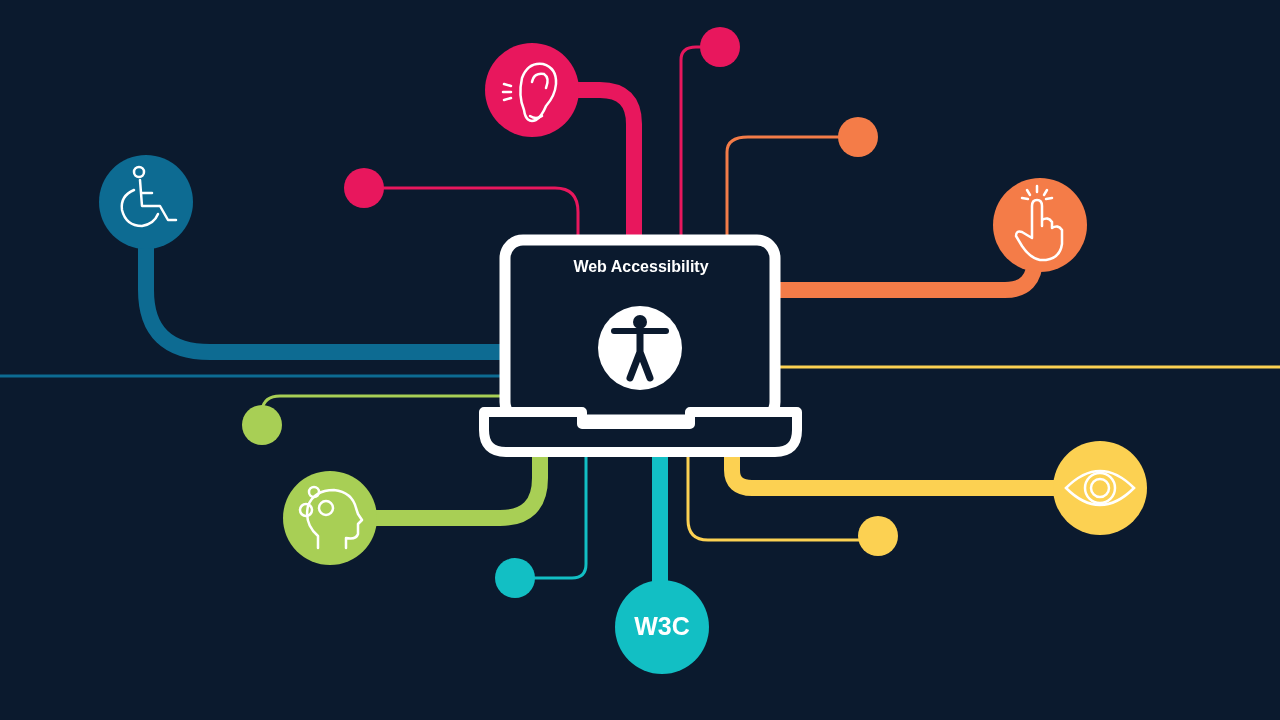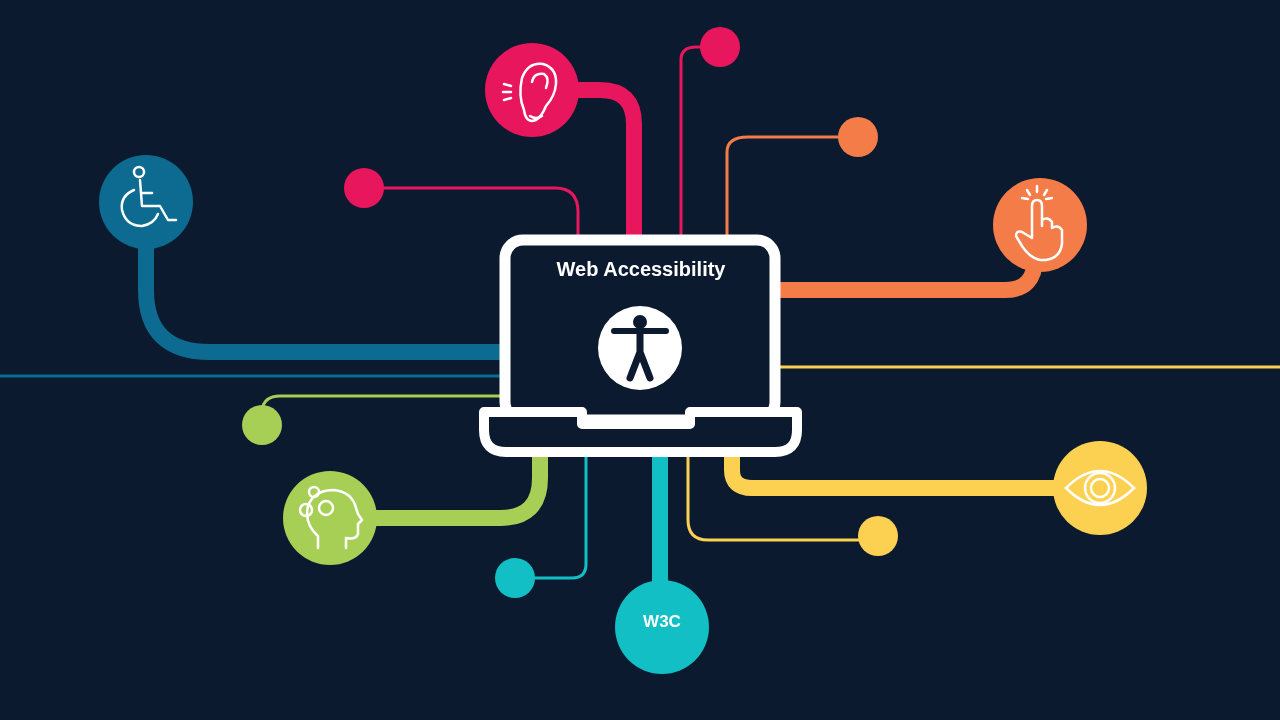--- a/index.html
+++ b/index.html
@@ -1,20 +1,20 @@
 <!DOCTYPE html>
 <html><head>
 <meta charset="utf-8">
 <style>
   html, body { margin:0; padding:0; }
   body { width:1280px; height:720px; overflow:hidden; background:#0b1a2e; position:relative; font-family:"Liberation Sans", sans-serif; }
   svg.canvas { position:absolute; left:0; top:0; }
   .label { position:absolute; color:#ffffff; font-weight:bold; font-family:"Liberation Sans", sans-serif; }
-  .title { left:510px; top:258px; width:262px; text-align:center; font-size:20px; }
-  .w3c { left:612px; top:612px; width:100px; text-align:center; font-size:17px; }
+  .title { left:510px; top:258px; width:262px; text-align:center; font-size:16px; }
+  .w3c { left:612px; top:612px; width:100px; text-align:center; font-size:25px; }
 </style>
 </head>
 <body>
 
 <svg class="canvas" width="1280" height="720" viewBox="0 0 1280 720">
 
   <line x1="0" y1="376" x2="500" y2="376" stroke="#0d6b92" stroke-width="3"></line>
 
   <path d="M146 200 L146 290 Q146 352 210 352 L505 352" fill="none" stroke="#0d6b92" stroke-width="16"></path>
 

